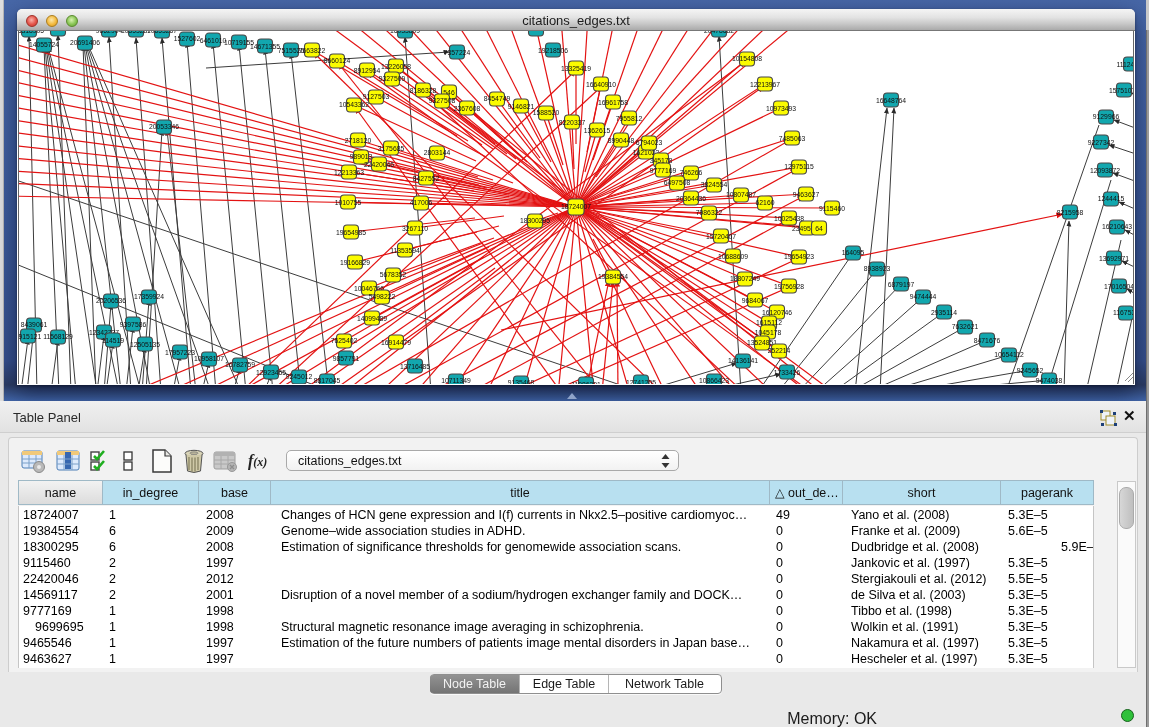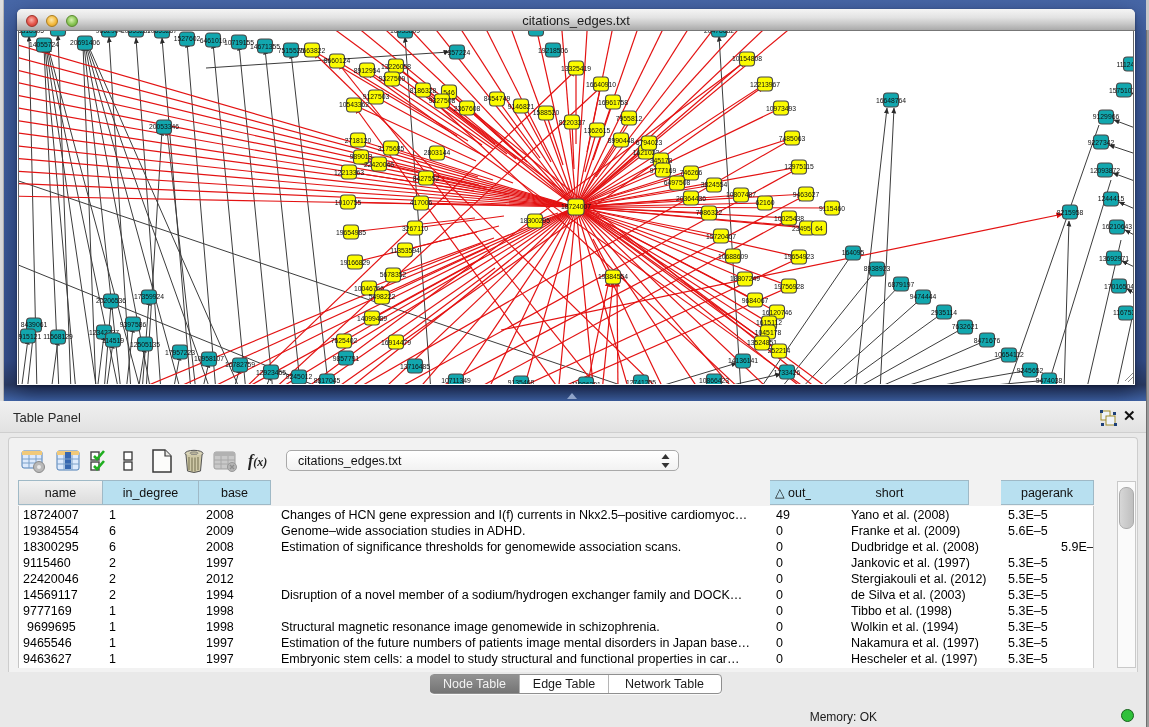--- a/index.html
+++ b/index.html
@@ -41,21 +41,21 @@
 #vsb { left:1117px; top:481px; width:19px; height:187px; background:#fafafa; border:1px solid #c9c9c9; }
 #vsbthumb { left:1119px; top:487px; width:15px; height:42px; background:linear-gradient(90deg,#d7d7d7,#bfbfbf); border:1px solid #aaa; border-radius:7px; }
 
 
 #tabs { left:430px; top:674px; width:292px; height:20px; border:1px solid #8f8f8f; border-radius:4px; background:#fff; box-shadow:0 1px 0 rgba(255,255,255,.7); }
 .tab { position:absolute; top:0; height:18px; font-size:12.5px; line-height:18px; text-align:center; color:#1a1a1a; }
 #tab1 { left:0; width:89px; background:linear-gradient(180deg,#929292,#747474); color:#f3f3f3; border-radius:3px 0 0 3px; }
 #tab2 { left:89px; width:89px; border-left:1px solid #b5b5b5; }
 #tab3 { left:178px; width:112px; border-left:1px solid #b5b5b5; }
 
-#mem { left:auto; right:36px; top:710px; font-size:12px; color:#1a1a1a;text-align:right; }
+#mem { left:auto; right:36px; top:710px; font-size:16px; color:#1a1a1a;text-align:right; }
 #memdot { left:1121px; top:709px; width:13px; height:13px; border-radius:50%; background:#2fc13a; border:1.5px solid #17611d; }
 
 #rightstrip { left:1146px; top:0; width:3px; height:727px; background:#9a9a9a; border-left:1px solid #6f6f6f; }
 #rs2 { left:1146px; top:0; width:3px; height:30px; background:#c9c9c9; }
 svg text { user-select:none; }
 </style></head>
 <body>
 <div id="stage">
 <div class="abs" id="desktop"></div>
 <div class="abs" id="leftstrip"></div>
@@ -640,22 +640,23 @@
       <span>citations_edges.txt</span>
   <svg style="position:absolute;right:8px;top:3px" width="9" height="15">
    <path d="M4.5,0 L8.5,5 L0.5,5 z" fill="#333"></path>
         <path d="M4.5,14 L8.5,9 L0.5,9 z" fill="#333"></path>
   </svg>
 </div>
 
 <div class="abs hc hc0" style="left:18px;width:85px;top:480px">name</div>
 <div class="abs hc" style="left:103px;width:96px;top:480px">in_degree</div>
 <div class="abs hc" style="left:199px;width:72px;top:480px">base</div>
+<div class="abs hc" style="left:271px;width:499px;top:480px">title</div>
 <div class="abs hc" style="left:770px;width:73px;top:480px;text-align:left;padding-left:5px">△ out_de…</div>
-<div class="abs hc" style="left:811px;width:158px;top:480px">short</div>
+<div class="abs hc" style="left:843px;width:158px;top:480px">short</div>
 <div class="abs hc" style="left:1001px;width:93px;top:480px">pagerank</div>
 <div class="abs" id="tbody">
 <div class="trow" style="top:1px">
 <span style="left:4px">18724007</span>
         <span style="left:90px">1</span>
 <span style="left:187px">2008</span>
         <span style="left:262px">Changes of HCN gene expression and I(f) currents in Nkx2.5–positive cardiomyoc…</span>
 <span style="left:757px">49</span>
         <span style="left:832px">Yano et al. (2008)</span>
 <span style="left:989px">5.3E–5</span>
@@ -690,57 +691,56 @@
 <span style="left:4px">22420046</span>
         <span style="left:90px">2</span>
 <span style="left:187px">2012</span>
 <span style="left:757px">0</span>
         <span style="left:832px">Stergiakouli et al. (2012)</span>
 <span style="left:989px">5.5E–5</span>
       </div>
 <div class="trow" style="top:81px">
 <span style="left:4px">14569117</span>
         <span style="left:90px">2</span>
-<span style="left:187px">1994</span>
+<span style="left:187px">2001</span>
         <span style="left:262px">Disruption of a novel member of a sodium/hydrogen exchanger family and DOCK…</span>
 <span style="left:757px">0</span>
         <span style="left:832px">de Silva et al. (2003)</span>
 <span style="left:989px">5.3E–5</span>
       </div>
 <div class="trow" style="top:97px">
 <span style="left:4px">9777169</span>
         <span style="left:90px">1</span>
 <span style="left:187px">1998</span>
 <span style="left:757px">0</span>
         <span style="left:832px">Tibbo et al. (1998)</span>
 <span style="left:989px">5.3E–5</span>
       </div>
 <div class="trow" style="top:113px">
-<span style="left:8px">9699695</span>
+<span style="left:16px">9699695</span>
         <span style="left:90px">1</span>
 <span style="left:187px">1998</span>
-        <span style="left:262px">Structural magnetic resonance image genomewide in schizophrenia.</span>
-<span style="left:757px">0</span>
-        <span style="left:832px">Wolkin et al. (1994)</span>
+        <span style="left:262px">Structural magnetic resonance image averaging in schizophrenia.</span>
+<span style="left:757px">0</span>
+        <span style="left:832px">Wolkin et al. (1991)</span>
 <span style="left:989px">5.3E–5</span>
       </div>
 <div class="trow" style="top:129px">
 <span style="left:4px">9465546</span>
         <span style="left:90px">1</span>
 <span style="left:187px">1997</span>
         <span style="left:262px">Estimation of the future numbers of patients image mental disorders in Japan base…</span>
 <span style="left:757px">0</span>
         <span style="left:832px">Nakamura et al. (1997)</span>
 <span style="left:989px">5.3E–5</span>
       </div>
 <div class="trow" style="top:145px">
 <span style="left:4px">9463627</span>
         <span style="left:90px">1</span>
 <span style="left:187px">1997</span>
-        <span style="left:262px">Embryonic stem cells: a model to study structural and functional properties in car…</span>
 <span style="left:757px">0</span>
         <span style="left:832px">Hescheler et al. (1997)</span>
 <span style="left:989px">5.3E–5</span>
       </div>
 </div>
 <div class="abs" id="vsb"></div>
 <div class="abs" id="vsbthumb"></div>
 
 <div class="abs" id="tabs"></div>
 <div class="abs tab" id="tab1" style="left:430px;top:675px">Node Table</div>

